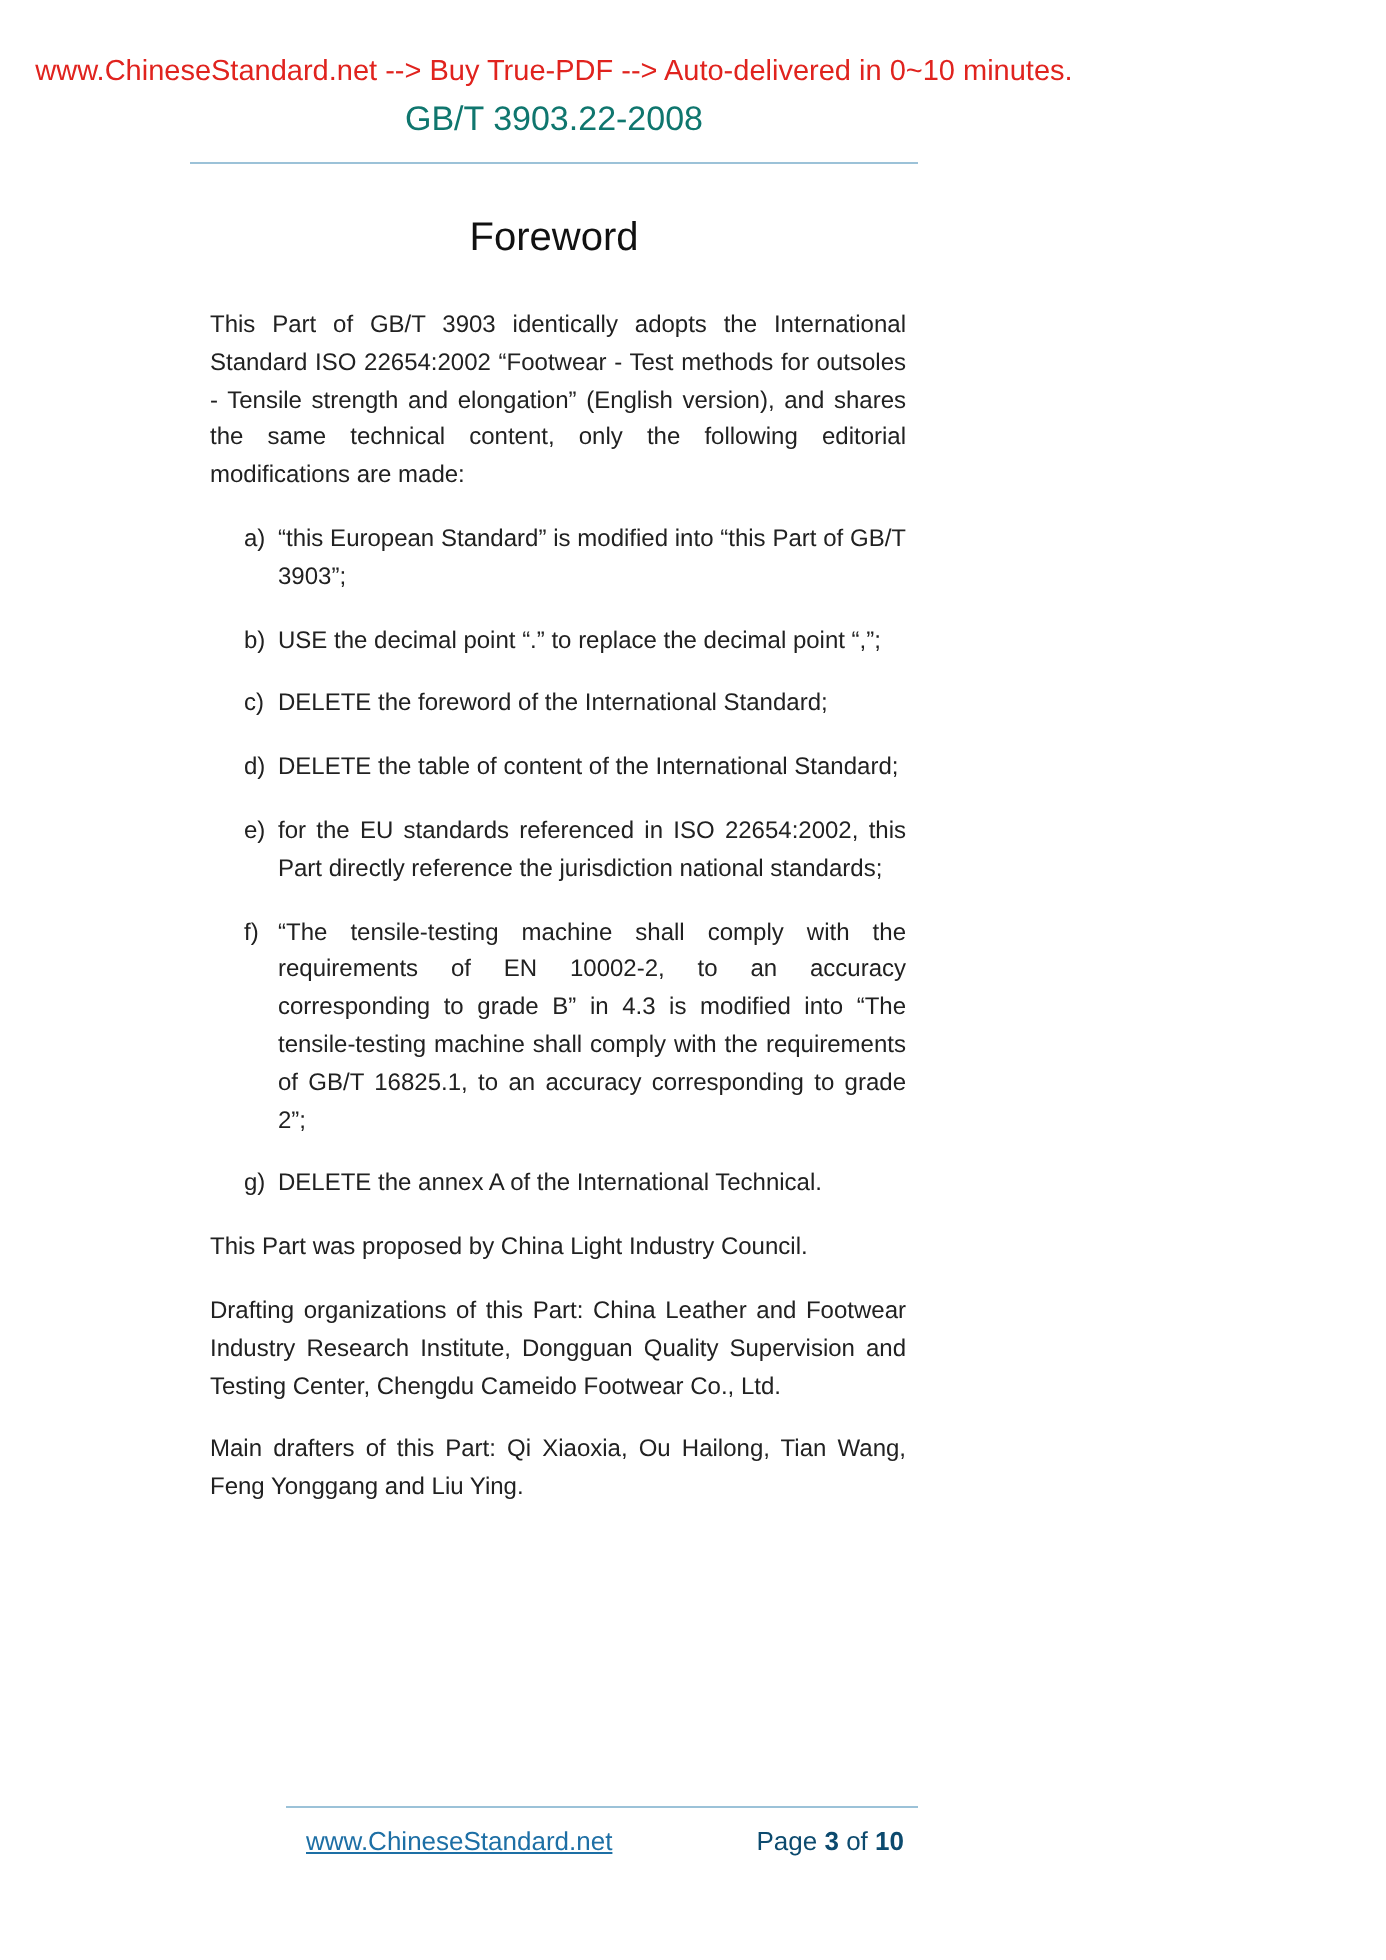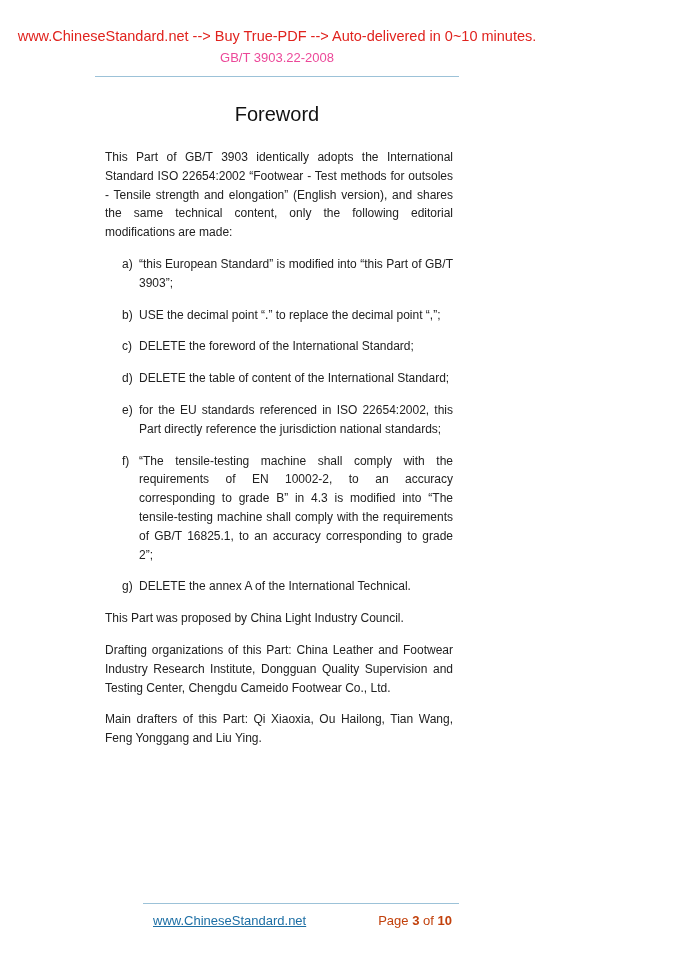--- a/index.html
+++ b/index.html
@@ -12,21 +12,21 @@
     overflow: hidden;
   }
   .header { padding-top: 27px; text-align: center; }
   .promo {
     color: #e0231e;
     font-size: 14.5px;
     line-height: 16px;
     text-decoration: none;
     display: inline-block;
   }
-  .stdcode { color: #ec4899; font-size: 13px; margin-top: 5px; }
+  .stdcode { color: #0f766e; font-size: 17px; margin-top: 5px; }
   .rule {
     border: none;
     border-top: 1px solid #9cc2d8;
     margin: 11px 95px 0 95px;
     height: 0;
   }
   .title {
     text-align: center;
     font-size: 20px;
     font-weight: normal;
@@ -53,21 +53,21 @@
     height: 0;
   }
   .footer-row {
     display: flex;
     justify-content: space-between;
     align-items: baseline;
     margin: 9px 102px 0 105px;
     font-size: 13px;
   }
   .footer-link { color: #1d6fa5; text-decoration: underline; cursor: pointer; }
-  .footer-page { color: #c2410c; }
+  .footer-page { color: #0c4a6e; }
   .footer-page .num { font-weight: bold; }
 </style>
 </head>
 <body>
 
 <div class="page">
 
   <div class="header">
     <a class="promo">www.ChineseStandard.net --&gt; Buy True-PDF --&gt; Auto-delivered in 0~10 minutes.</a>
     <div class="stdcode">GB/T 3903.22-2008</div>

